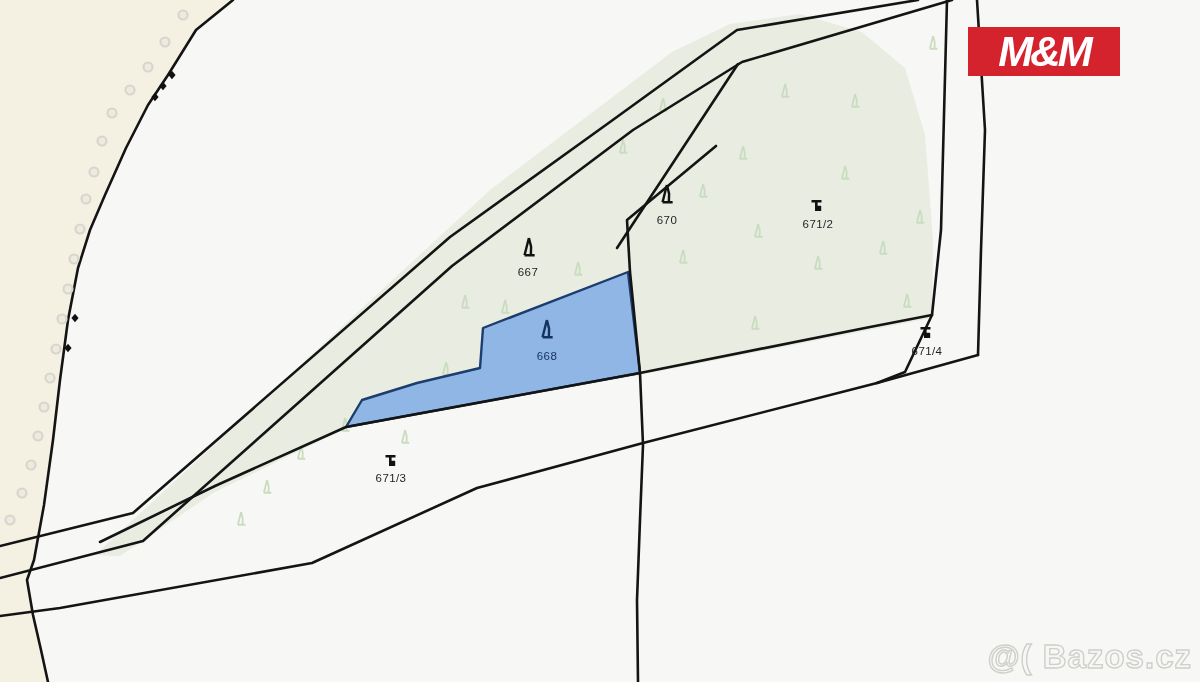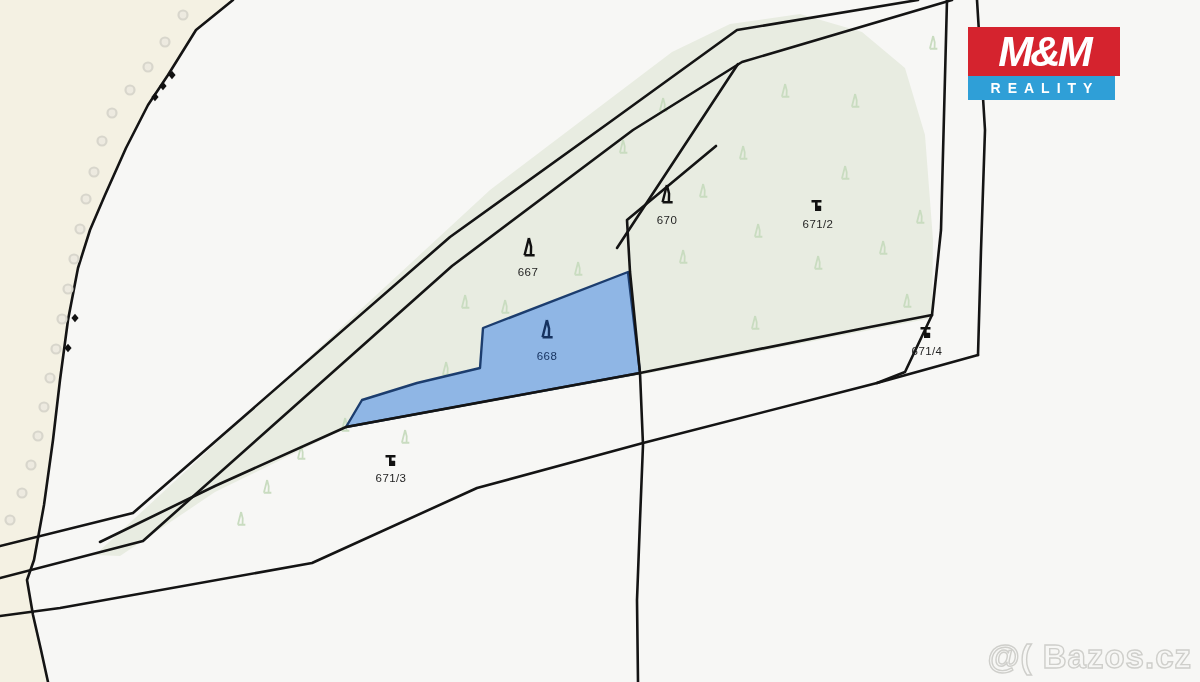--- a/index.html
+++ b/index.html
@@ -154,18 +154,17 @@
     <text class="parcel-label" x="528" y="276">667</text>
     <text class="parcel-label hl" x="547" y="360">668</text>
     <text class="parcel-label" x="667" y="224">670</text>
     <text class="parcel-label" x="818" y="228">671/2</text>
     <text class="parcel-label" x="391" y="482">671/3</text>
     <text class="parcel-label" x="927" y="355">671/4</text>
   </svg>
 
   <div class="logo">
     <div class="logo-red">M&amp;M</div>
-    <div class="logo-blue">REALITY</div>
   </div>
 
   <div class="watermark">@( Bazos.cz</div>
 
 </div>
 
 </body></html>

